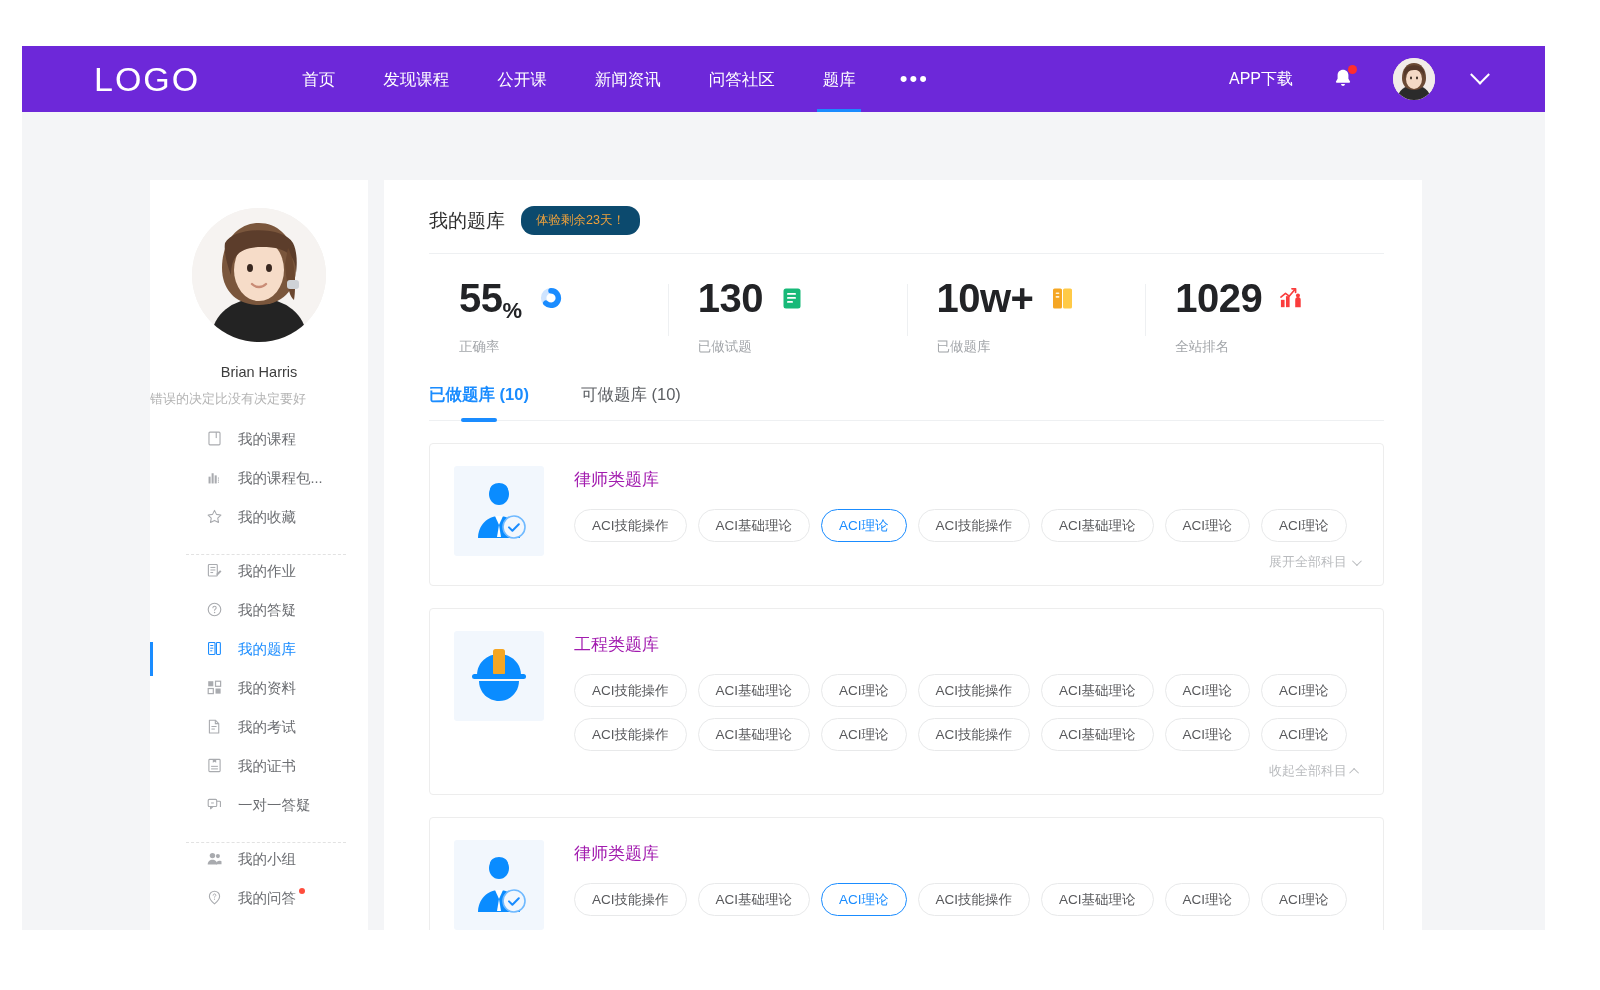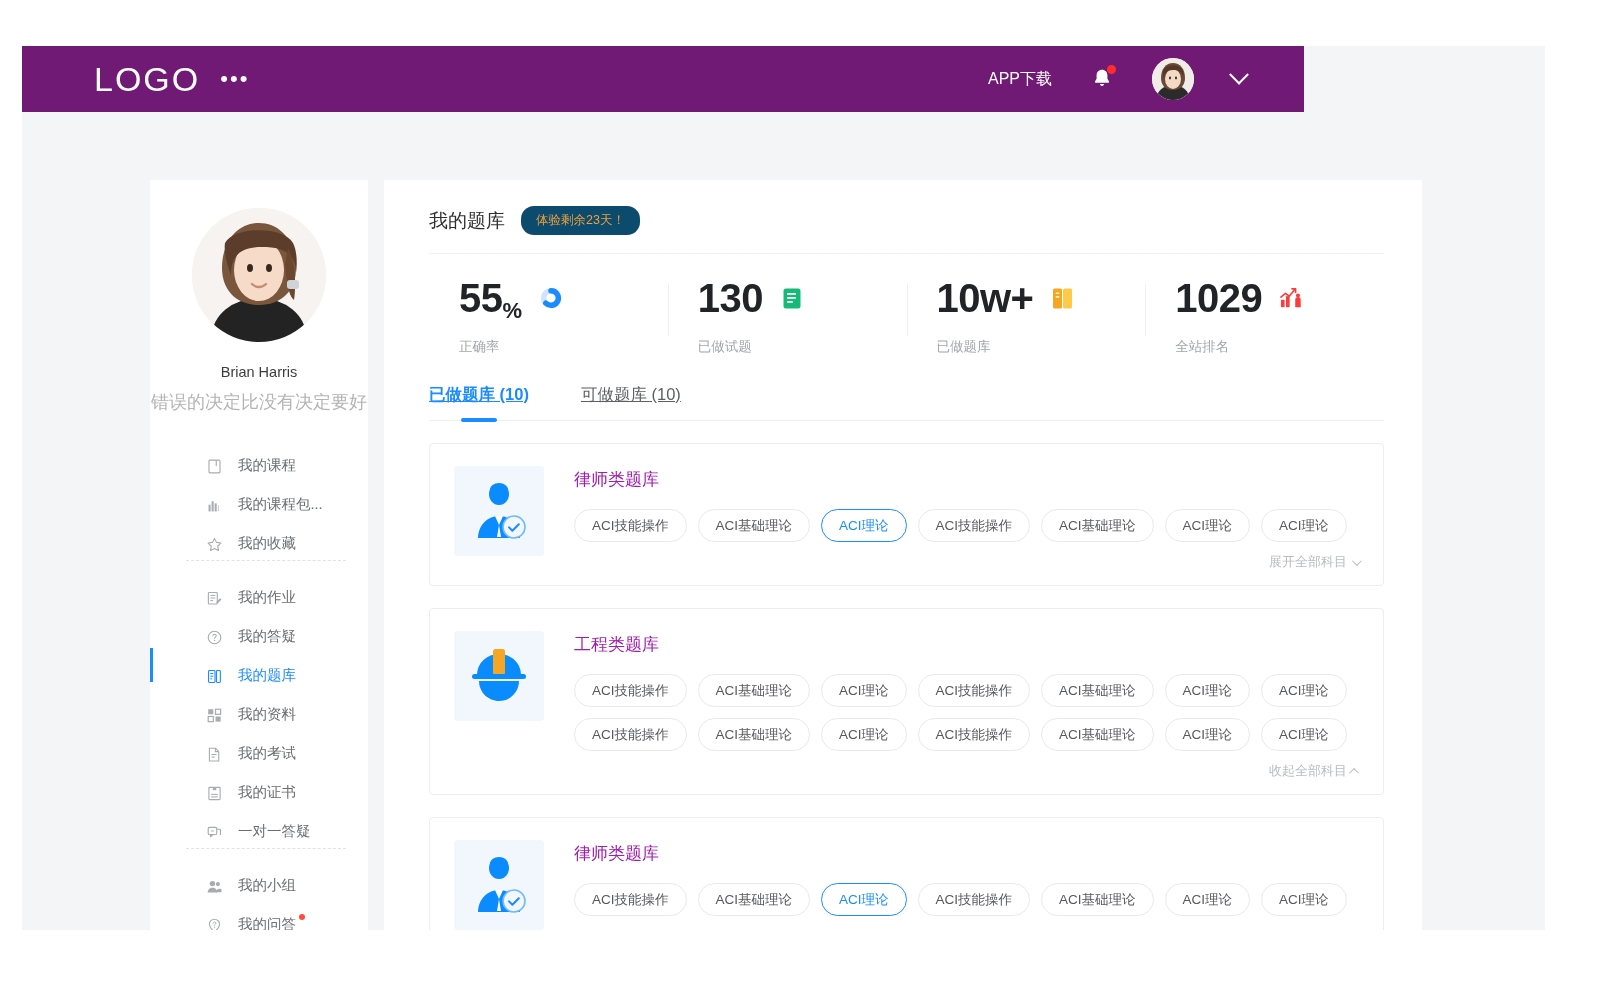--- a/index.html
+++ b/index.html
@@ -22,22 +22,22 @@
     left: 22px; top: 46px;
     width: 1523px; height: 884px;
     background: #f4f5f7;
     overflow: hidden;
   }
 
   
   .topnav {
     position: absolute;
     left: 0; top: 0;
-    width: 1282px; height: 66px;
-    background: #701a75;
+    width: 1523px; height: 66px;
+    background: #6d28d9;
     display: flex;
     align-items: center;
   }
   .logo {
     color: #ffffff;
     font-size: 34px;
     letter-spacing: 2px;
     font-weight: 400;
     margin-left: 72px;
     font-family: "Liberation Sans", sans-serif;
@@ -132,30 +132,29 @@
     overflow: hidden;
     background: #f3f1ef;
   }
   .user-name {
     text-align: center;
     margin-top: 22px;
     font-size: 14.5px;
     color: #3d3d3d;
   }
   .user-motto {
-    text-align: center;
     margin-top: 10px;
-    font-size: 18px;
+    font-size: 13px;
     color: #b4b4b4;
   }
   .menu { margin-top: 22px; }
   .menu-item {
     position: relative;
     display: flex;
-    align-items: flex-end;
+    align-items: flex-start;
     height: 39px;
     padding-left: 56px;
     cursor: pointer;
   }
   .menu-item .mi-icon {
     width: 17px; height: 17px;
     margin-right: 15px;
     flex: none;
     display: flex; align-items: center; justify-content: center;
     color: #a9abaf;
@@ -265,21 +264,20 @@
     margin-top: 18px;
     border-bottom: 1px solid #eef0f2;
   }
   .tab {
     position: relative;
     padding-bottom: 14px;
     font-size: 16.5px;
     color: #5c5f63;
     cursor: pointer;
     white-space: nowrap;
-    text-decoration: underline;
   }
   .tab.active { color: #1a8cff; font-weight: 700; }
   .tab.active::after {
     content: "";
     position: absolute;
     left: 50%; transform: translateX(-50%);
     bottom: -2px;
     width: 36px; height: 4px;
     border-radius: 2px;
     background: #1a8cff;
@@ -358,20 +356,28 @@
   svg { display: block; }
 </style>
 </head>
 <body>
 
 <div class="page">
   <div class="canvas">
 
     <div class="topnav">
       <div class="logo">LOGO</div>
+      <div class="nav-items" id="nav-items">
+          <div class="nav-item">首页</div>
+          <div class="nav-item">发现课程</div>
+          <div class="nav-item">公开课</div>
+          <div class="nav-item">新闻资讯</div>
+          <div class="nav-item">问答社区</div>
+          <div class="nav-item active">题库</div>
+        </div>
       <div class="nav-more">•••</div>
       <div class="nav-right">
         <div class="app-dl">APP下载</div>
         <div class="bell-wrap">
           <svg width="24" height="25" viewBox="0 0 24 24">
             <path d="M12 3.2c-3.1 0-5.4 2.4-5.4 5.4v3.6L5 15.1c-.3.5.1 1.1.7 1.1h12.6c.6 0 1-.6.7-1.1l-1.6-2.9V8.6c0-3-2.3-5.4-5.4-5.4z" fill="#ffffff"></path>
             <path d="M10 17.4c.2 1.2 1 2 2 2s1.8-.8 2-2h-4z" fill="#ffffff"></path>
           </svg>
           <div class="bell-dot"></div>
         </div>

